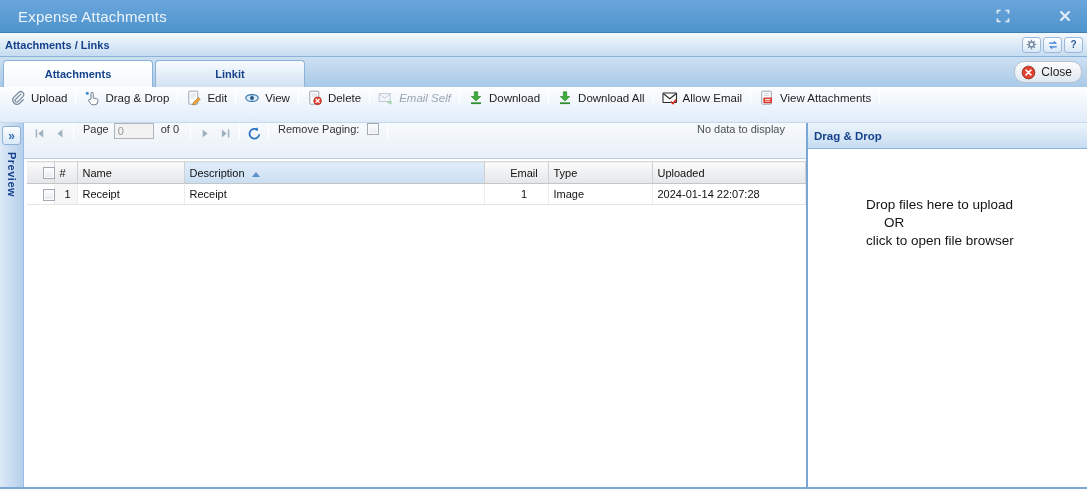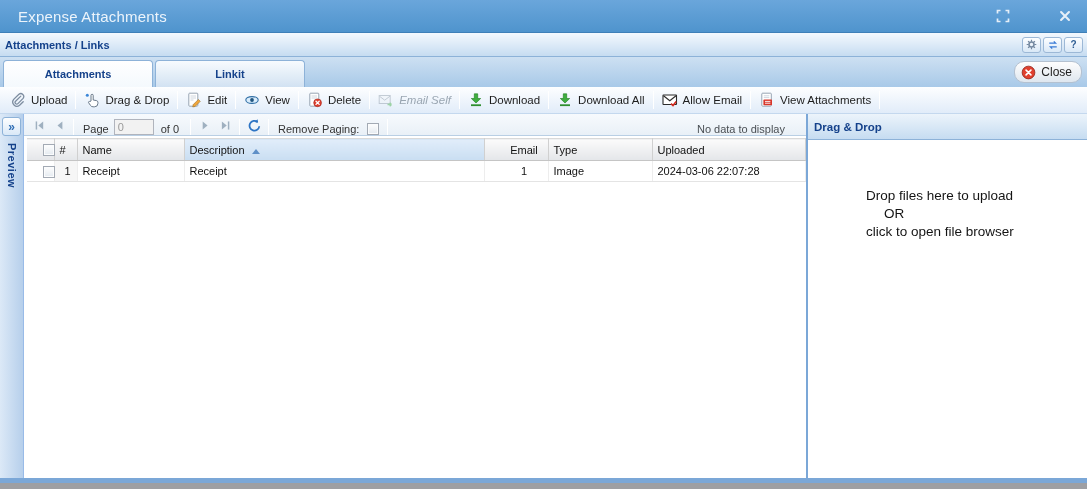--- a/index.html
+++ b/index.html
@@ -26,42 +26,42 @@
   .tab { width:150px; height:27px; margin-right:2px; display:flex; align-items:center; justify-content:center;
          font-size:11px; font-weight:bold; color:#15428b; border:1px solid #8db2d8; border-bottom:none;
          border-radius:4px 4px 0 0; cursor:pointer; }
   .tab.active { background:linear-gradient(#ffffff,#f4f9fd); }
   .tab.inactive { background:linear-gradient(#f7fbfe,#d2e2f2); }
   .closebtn { position:absolute; right:5px; top:4px; height:22px; display:flex; align-items:center; gap:5px;
               padding:0 9px 0 6px; background:linear-gradient(#fdfdfd,#dfe7ef); border:1px solid #b4c1d0;
               border-radius:10px; font-size:12px; color:#222; cursor:pointer; }
 
   
-  .toolbar { height:27px; background:linear-gradient(#fdfeff,#e1ecf9); border-bottom:1px solid #c4d8ee;
-             display:flex; align-items:center; padding:0 4px; }
+  .toolbar { height:36px; background:linear-gradient(#fdfeff,#e1ecf9); border-bottom:1px solid #c4d8ee;
+             display:flex; align-items:flex-start; padding:0 4px; }
   .tbbtn { display:flex; align-items:center; gap:5px; padding:3px 6px; border-radius:3px; font-size:11.5px;
            color:#1d1d1d; cursor:pointer; white-space:nowrap; }
   .tbbtn.disabled { color:#9aa6b2; cursor:default;font-style:italic; }
   .tbbtn.disabled svg { opacity:.45; }
   .tbsep { width:1px; height:18px; background:#c3d6ea; border-right:1px solid #ffffff; margin:0 2px; }
 
   
   .main { display:flex; height:364px; }
 
   .sidebar { width:24px; background:linear-gradient(90deg,#dce9f7,#b6cfeb); border-right:1px solid #99bbe8;
              display:flex; flex-direction:column; align-items:center; }
   .expandbtn { width:19px; height:19px; margin-top:3px; border:1px solid #8db2d8; border-radius:3px;
                background:linear-gradient(#fdfeff,#d9e8f7); color:#2f6eb5; font-weight:bold; font-size:12px;
                display:flex; align-items:center; justify-content:center; cursor:pointer; }
   .previewlabel { margin-top:7px; writing-mode:vertical-rl; font-size:11px; font-weight:bold; color:#15428b; letter-spacing:.5px; }
 
   .gridwrap { width:782px; display:flex; flex-direction:column; background:#fff; }
 
-  .pagingbar { height:22px; background:linear-gradient(#f7fafd,#e9f0f7); border-bottom:1px solid #b9cfe4;
-               display:flex; align-items:flex-end; padding:0 5px; font-size:11px; color:#333; }
+  .pagingbar { height:36px; background:linear-gradient(#f7fafd,#e9f0f7); border-bottom:1px solid #b9cfe4;
+               display:flex; align-items:flex-start; padding:0 5px; font-size:11px; color:#333; }
   .navbtn { width:20px; height:20px; display:flex; align-items:center; justify-content:center; cursor:pointer; }
   .pginput { width:40px; height:16px; border:1px solid #b0b4bd; background:#f2f2f2; color:#9a9a9a;
              font-size:11px; padding:0 3px; font-family:inherit; }
   .pgsep { width:1px; height:16px; background:#c3d6ea; border-right:1px solid #fff; margin:0 4px; }
   .cb { width:12px; height:12px; border:1px solid #a3aab4; background:linear-gradient(#fefefe,#e4eaf0);
         box-shadow:inset 0 0 0 1px #fbfcfd; cursor:pointer; }
   .nodata { margin-left:auto; margin-right:16px; color:#4a4f54; }
 
   .gridbody { flex:1; background:#fff; padding:2px 0 0 3px; overflow:hidden; }
   table.grid { border-collapse:collapse; table-layout:fixed; width:778px; font-size:11px; color:#111; }
@@ -306,21 +306,21 @@
             </tr>
           </thead>
           <tbody>
             <tr>
               <td class="center"><span class="cb" style="display:inline-block;vertical-align:middle;"></span></td>
               <td class="numcell">1</td>
               <td>Receipt</td>
               <td>Receipt</td>
               <td class="center">1</td>
               <td>Image</td>
-              <td>2024-03-06 22:07:28</td>
+              <td>2024-01-14 22:07:28</td>
             </tr>
           </tbody>
         </table>
       </div>
     </div>
 
     <div class="divider"></div>
 
     <div class="rightpanel">
       <div class="panelheader">Drag &amp; Drop</div>

